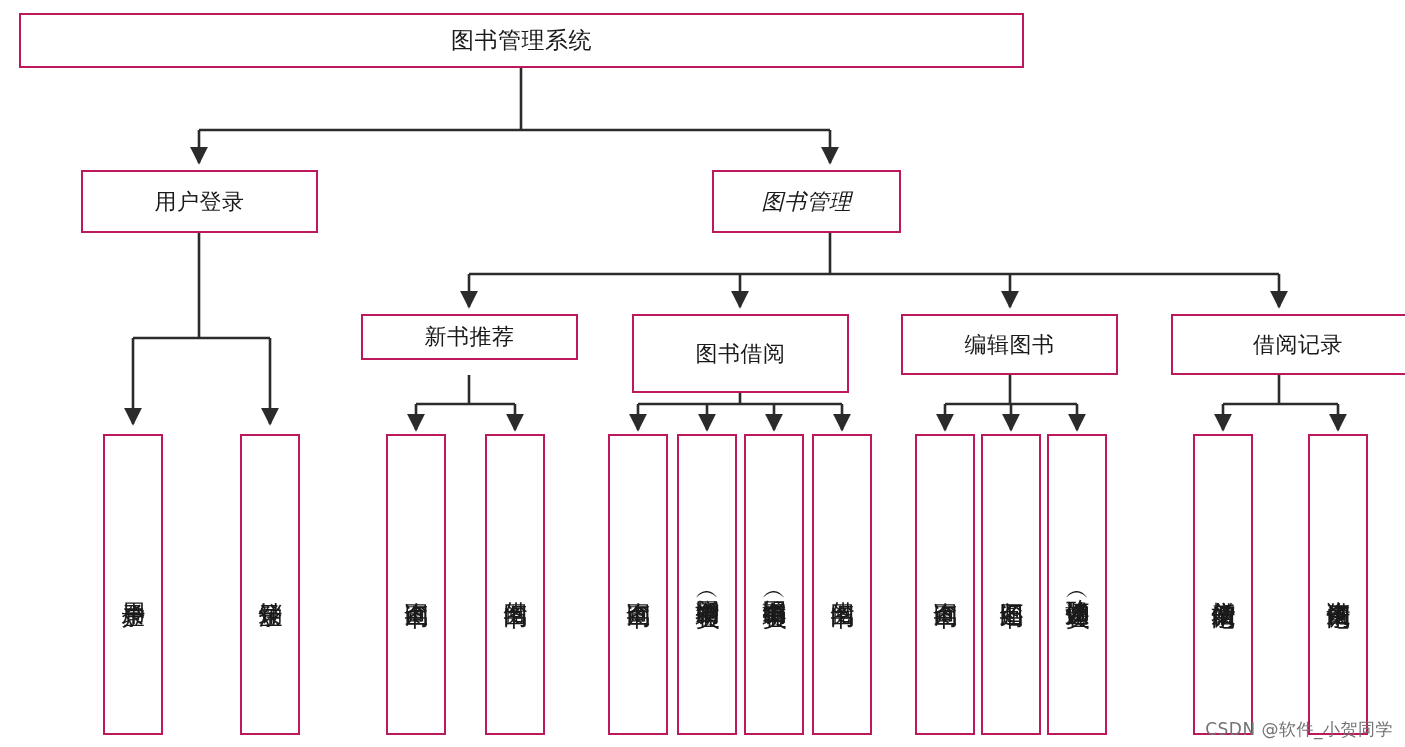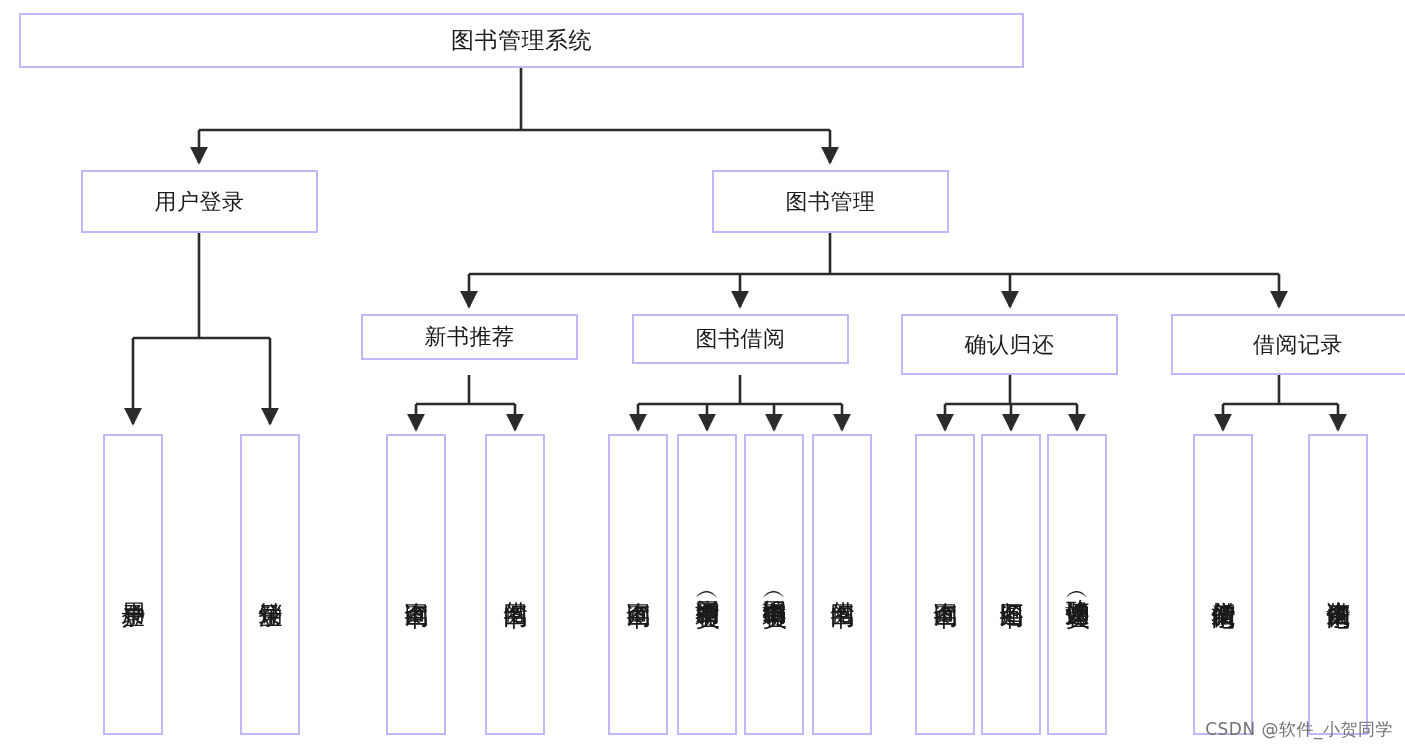--- a/index.html
+++ b/index.html
@@ -23,21 +23,21 @@
     left: 0;
     top: 0;
     width: 1405px;
     height: 747px;
     pointer-events: none;
   }
   .node {
     position: absolute;
     box-sizing: border-box;
     background: #ffffff;
-    border: 2px solid #c4b5fd;
+    border: 2px solid #be185d;
     display: flex;
     align-items: center;
     justify-content: center;
     color: #1a1a1a;
     z-index: 2;
   }
   .node-label {
     display: block;
     white-space: nowrap;
     line-height: 1.18;
@@ -126,34 +126,34 @@
   </svg>
 
   <div class="node root" style="left:19px; top:13px; width:1005px; height:55px;">
     <span class="node-label">图书管理系统</span>
   </div>
 
   <div class="node level2" style="left:81px; top:170px; width:237px; height:63px;">
     <span class="node-label">用户登录</span>
   </div>
 
-  <div class="node level2" style="left:712px; top:170px; width:237px; height:63px;">
+  <div class="node level2" style="left:712px; top:170px; width:189px; height:63px;font-style:italic;">
     <span class="node-label">图书管理</span>
   </div>
 
   <div class="node level2" style="left:361px; top:314px; width:217px; height:46px;">
     <span class="node-label">新书推荐</span>
   </div>
 
-  <div class="node level2" style="left:632px; top:314px; width:217px; height:50px;">
+  <div class="node level2" style="left:632px; top:314px; width:217px; height:79px;">
     <span class="node-label">图书借阅</span>
   </div>
 
   <div class="node level2" style="left:901px; top:314px; width:217px; height:61px;">
-    <span class="node-label">确认归还</span>
+    <span class="node-label">编辑图书</span>
   </div>
 
   <div class="node level2" style="left:1171px; top:314px; width:254px; height:61px;">
     <span class="node-label">借阅记录</span>
   </div>
 
   <div class="node leaf" style="left:103px; top:434px; width:60px; height:301px;">
     <span class="node-label">用户登录</span>
   </div>
 

